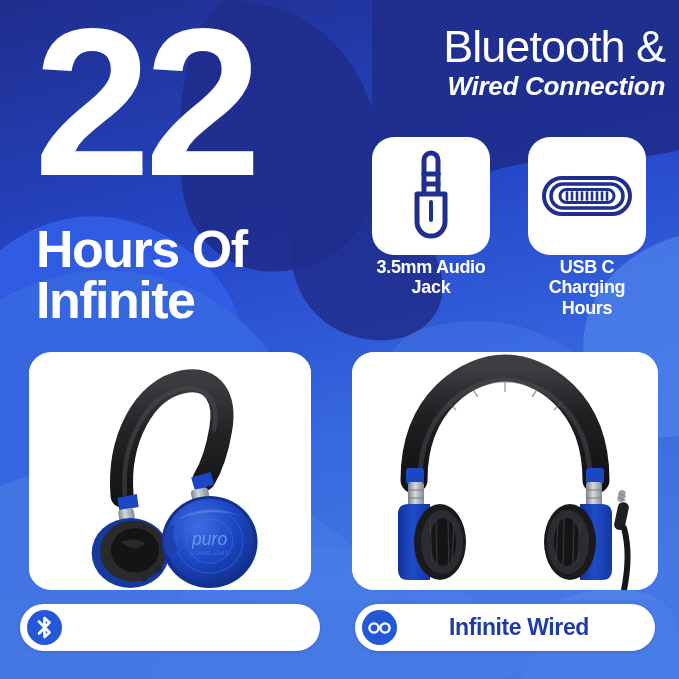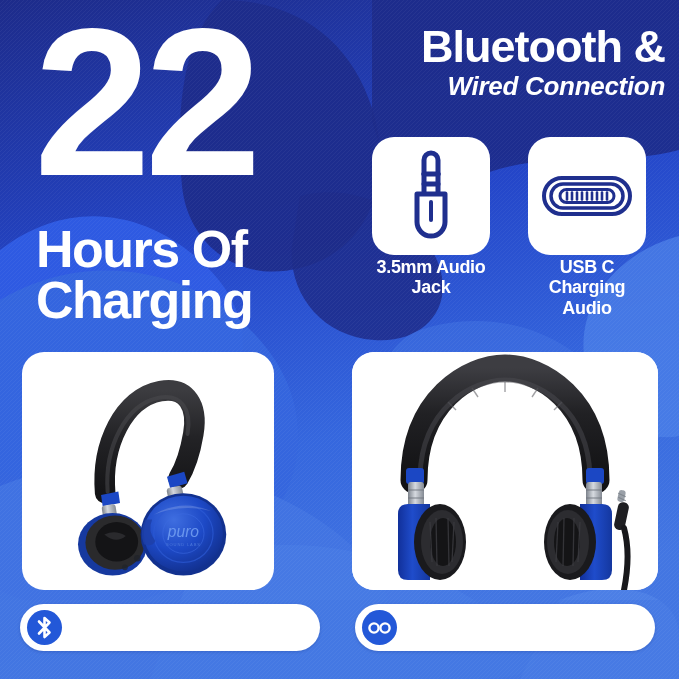--- a/index.html
+++ b/index.html
@@ -27,21 +27,21 @@
   .hero-sub {
     position:absolute; left:36px; top:224px;
     font-size:52px; line-height:0.99; font-weight:700;
     color:#ffffff; letter-spacing:-1.5px; white-space:pre-line;
   }
   .head-right {
     position:absolute; right:14px; top:24px;
     text-align:right;
   }
   .head-right .l1 {
-    display:block; font-size:45px; font-weight:700; color:#ffffff;
+    display:block; font-size:45px; font-weight:400; color:#ffffff;
     letter-spacing:-1px; line-height:1.02;margin-left:45px;
   }
   .head-right .l2 {
     display:block; font-size:26px; font-weight:600; color:#ffffff;
     letter-spacing:-0.3px; line-height:1.15; margin-top:2px;font-style:italic;
   }
 
   
   .acc {
     position:absolute; width:118px;
@@ -56,21 +56,21 @@
     letter-spacing:-0.3px; white-space:pre-line;
   }
   #acc-jack { left:372px; top:137px; }
   #acc-usb  { left:528px; top:137px; }
 
   
   .photo-card {
     position:absolute; background:#ffffff; border-radius:22px;
     overflow:hidden;
   }
-  #photo-left  { left:22px;  top:352px; width:252px; height:238px;text-decoration:underline; }
+  #photo-left  { left:29px;  top:352px; width:282px; height:238px;text-decoration:underline; }
   #photo-right { left:352px; top:352px; width:306px; height:238px; }
   .photo-card svg { display:block; width:100%; height:100%; }
 
   
   .pill {
     position:absolute; height:47px; border-radius:24px;
     background:#ffffff; display:flex; align-items:center;
     padding-left:7px; box-shadow:0 1px 3px rgba(10,30,110,.22);
   }
   #pill-left  { left:20px;  top:604px; width:300px; }
@@ -126,21 +126,21 @@
              L0,679 Z" fill="#4376e2" opacity="0.8"></path>
     <path d="M196,560 C300,524 420,556 500,618 C560,664 540,679 470,679
              L150,679 Z" fill="#4a7de6" opacity="0.6"></path>
     <path d="M560,600 C620,576 679,592 679,636 L679,679 L520,679 Z" fill="#5387ea" opacity="0.55"></path>
     <rect x="0" y="600" width="679" height="79" fill="#4376e2" opacity="0.55"></rect>
     <rect width="679" height="679" fill="url(#weave)"></rect>
   </svg>
 
   <div class="hero-number">22</div>
   <div class="hero-sub">Hours Of
-Charging</div>
+Infinite</div>
 
   <div class="head-right">
     <span class="l1">Bluetooth &amp;</span>
     <span class="l2">Wired Connection</span>
   </div>
 
   <div class="acc" id="acc-jack">
     <div class="acc-card">
       <svg width="58" height="92" viewBox="0 0 58 92">
         <g fill="none" stroke="#1f2f8e" stroke-width="5" stroke-linecap="round" stroke-linejoin="round">
@@ -176,21 +176,21 @@
             <path d="M46,22.5 L46,29.5"></path>
               <path d="M51,22.5 L51,29.5"></path>
             <path d="M56,22.5 L56,29.5"></path>
               <path d="M61,22.5 L61,29.5"></path>
             <path d="M66,22.5 L66,29.5"></path>
           </g>
         </g>
       </svg>
     </div>
     <div class="acc-label">USB C Charging
-Audio</div>
+Hours</div>
   </div>
 
   <div class="photo-card" id="photo-left">
     <svg viewBox="0 0 306 238">
       <defs>
         <linearGradient id="hbandL" x1="0" y1="0" x2="0" y2="1">
           <stop offset="0" stop-color="#3c3c40"></stop>
           <stop offset="0.45" stop-color="#232326"></stop>
           <stop offset="1" stop-color="#141416"></stop>
         </linearGradient>
@@ -322,15 +322,16 @@
 
   <div class="pill" id="pill-right">
     <span class="pill-icon">
       <svg width="25" height="16" viewBox="0 0 25 16">
         <g fill="none" stroke="#ffffff" stroke-width="2.4">
           <circle cx="7" cy="8" r="4.6"></circle>
           <circle cx="18" cy="8" r="4.6"></circle>
         </g>
       </svg>
     </span>
+    <span class="pill-text">Infinite Wired</span>
   </div>
 
 </div>
 
 </body></html>

